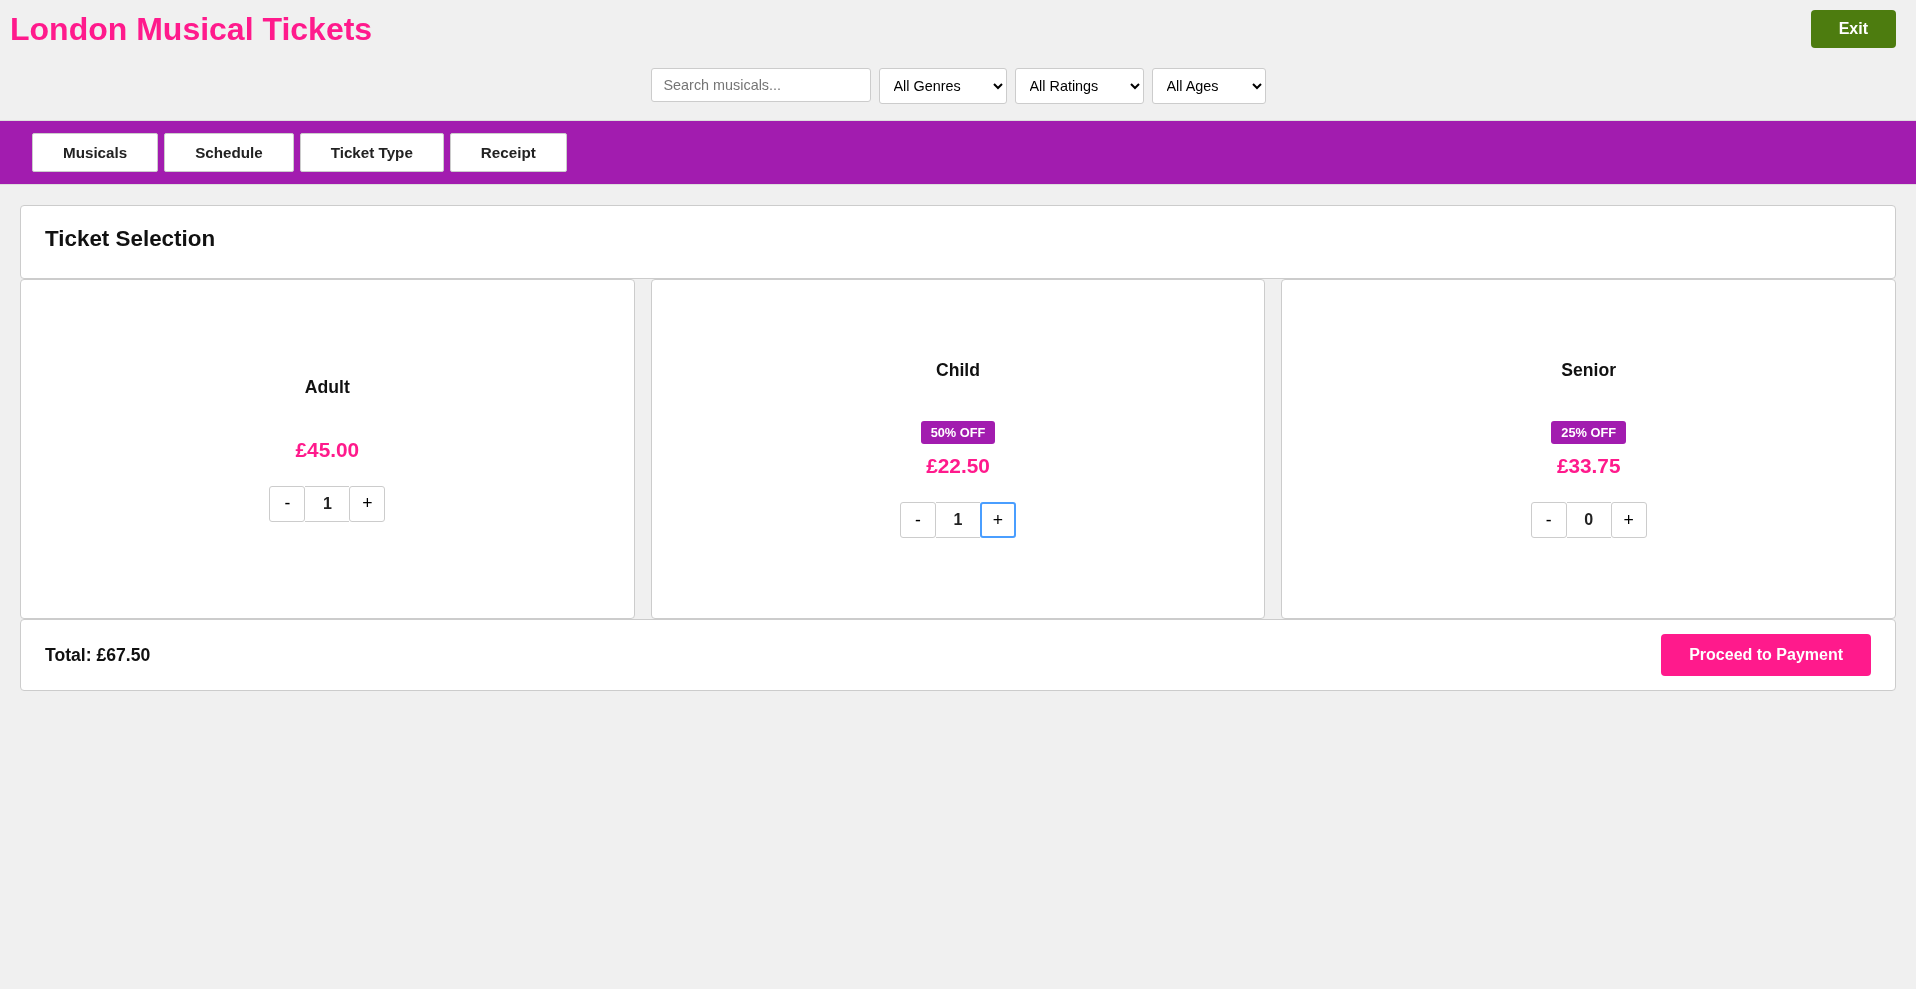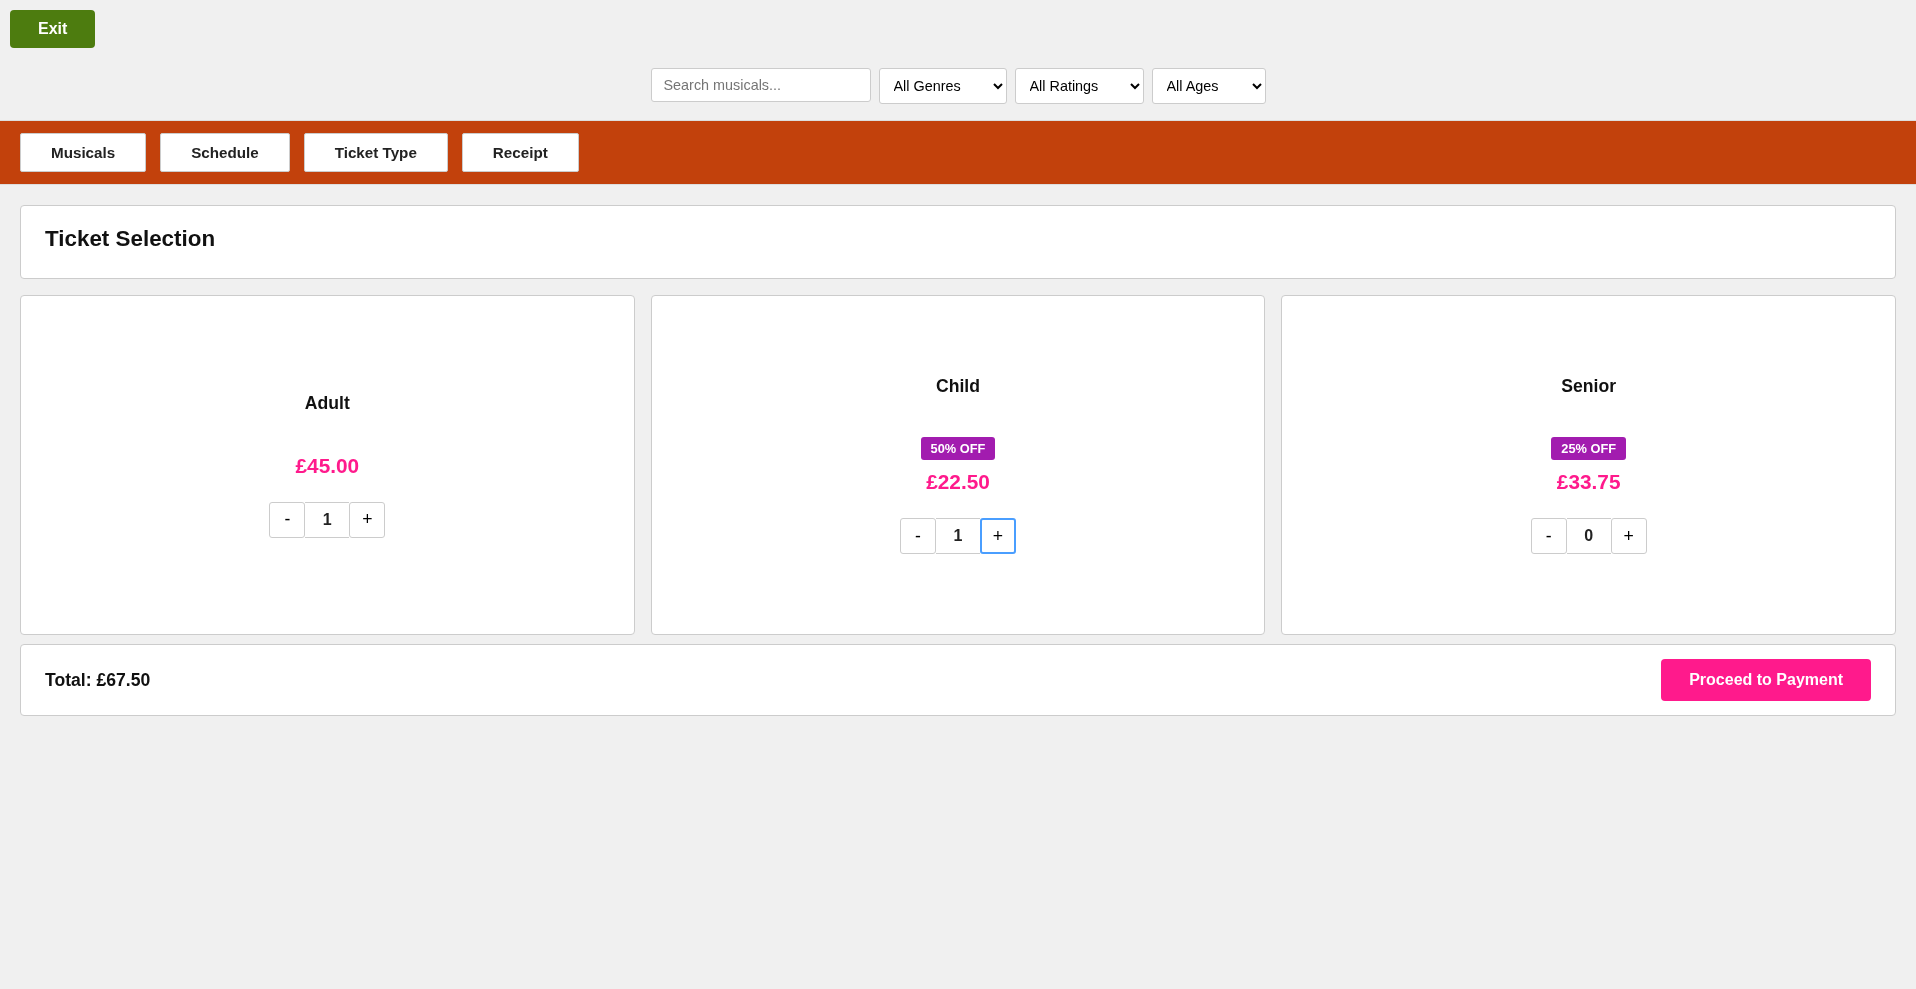--- a/index.html
+++ b/index.html
@@ -52,24 +52,24 @@
       border: 1px solid #ccc;
       border-radius: 3px;
       font-size: 0.9rem;
       background: white;
       cursor: pointer;
       appearance: auto;
     }
 
     
     .tabs-bar {
-      background: #c2410c;
-      display: flex;
-      gap: 12px;
-      padding: 12px 20px;
+      background: #a21caf;
+      display: flex;
+      gap: 4px;
+      padding: 12px 32px;
       border-top: 1px solid #ddd;
       border-bottom: 1px solid #ddd;
     }
     .tab-item {
       padding: 10px 30px;
       font-weight: bold;
       font-size: 0.95rem;
       border: 1px solid #ccc;
       background: white;
       cursor: pointer;
@@ -82,39 +82,38 @@
     .main-content {
       padding: 20px;
     }
 
     
     .ticket-selection-box {
       background: white;
       border: 1px solid #ccc;
       border-radius: 4px;
       padding: 20px 24px;
-      margin-bottom: 16px;
+      margin-bottom: 0;
     }
     .ticket-selection-title {
       font-size: 1.4rem;
       font-weight: bold;
       color: #111;
       margin-bottom: 6px;
     }
     .ticket-selection-subtitle {
       font-size: 0.9rem;
       color: #888;
     }
 
     
     .ticket-cards {
       display: flex;
       gap: 16px;
-      margin-bottom: 9px;
-      justify-content: flex-end;
+      margin-bottom: 0;
     }
     .ticket-card {
       flex: 1;
       background: white;
       border: 1px solid #ccc;
       border-radius: 4px;
       padding: 40px 20px;
       display: flex;
       flex-direction: column;
       align-items: center;
@@ -200,20 +199,21 @@
       font-size: 1rem;
       font-weight: bold;
       cursor: pointer;
       border-radius: 4px;
     }
   </style>
 </head>
 <body>
 
 <div class="header">
+  <span class="app-title">London Musical Tickets</span>
   <button class="exit-btn">Exit</button>
 </div>
 
 <div class="search-area">
   <input class="search-input" type="text" placeholder="Search musicals..." style="">
   <select class="filter-select">
     <option>All Genres</option>
     <option>Drama</option>
     <option>Comedy</option>
     <option>Musical</option>

